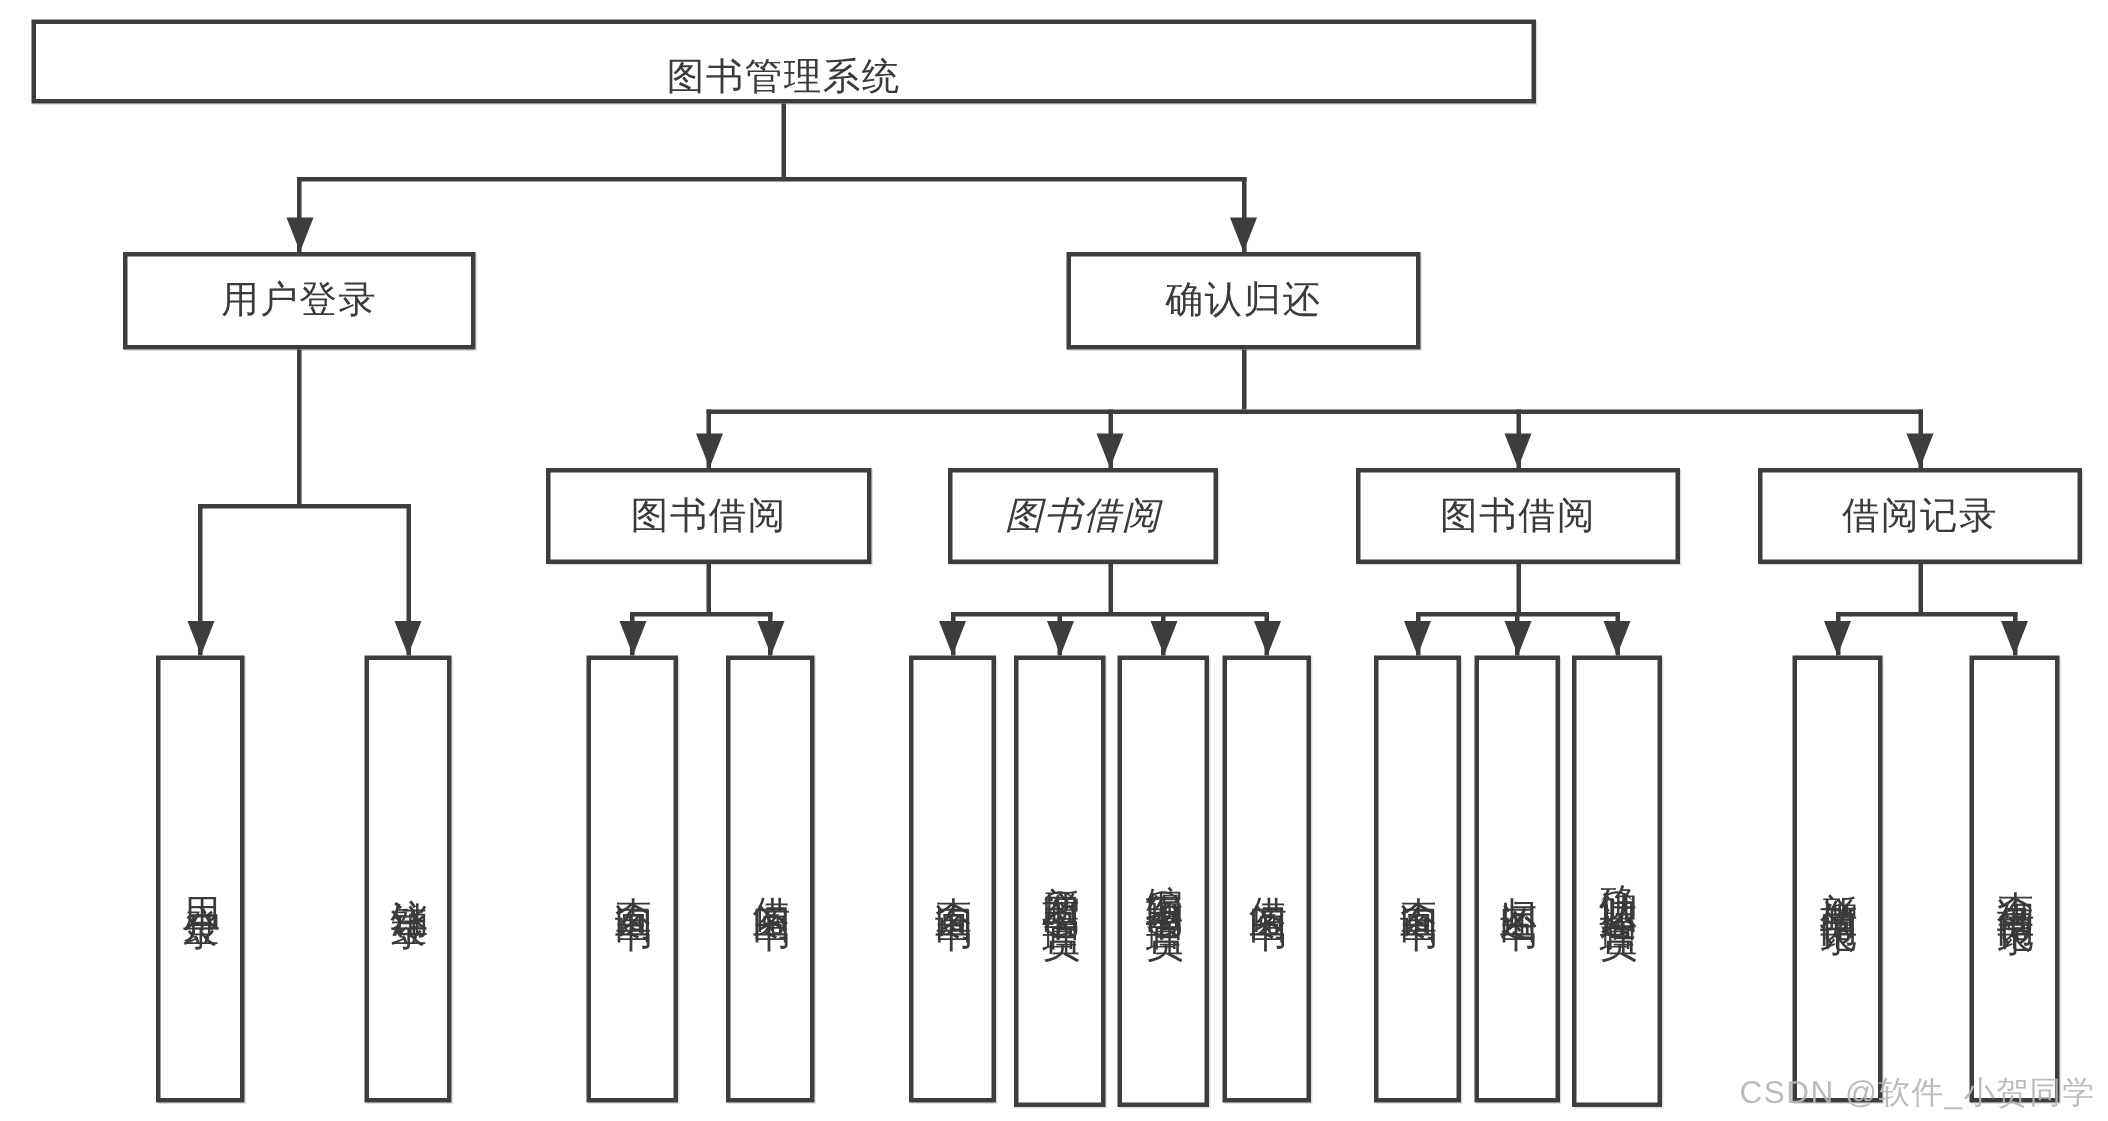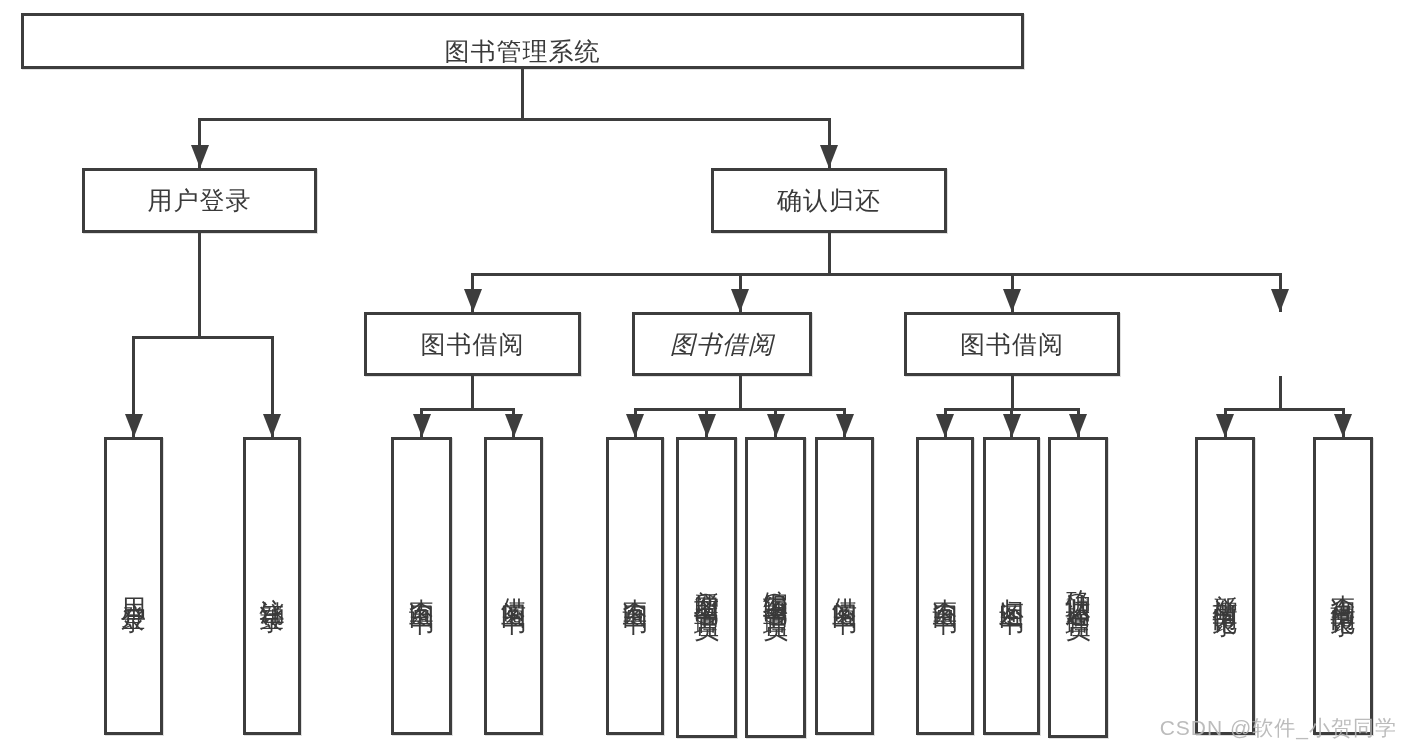--- a/index.html
+++ b/index.html
@@ -78,20 +78,23 @@
       <span class="node-label">确认归还</span>
     </div>
     <div class="node" style="left: 364px; top: 312px; width: 217px; height: 64px;">
       <span class="node-label">图书借阅</span>
     </div>
     <div class="node" style="left: 632px; top: 312px; width: 180px; height: 64px; font-style: italic;">
       <span class="node-label">图书借阅</span>
     </div>
     <div class="node" style="left: 904px; top: 312px; width: 216px; height: 64px;">
       <span class="node-label">图书借阅</span>
+    </div>
+    <div class="node" style="left: 1172px; top: 312px; width: 216px; height: 64px;">
+      <span class="node-label">借阅记录</span>
     </div>
     <div class="node v" style="left: 104px; top: 437px; width: 59px; height: 298px;">
       <span class="node-label">用户登录</span>
     </div>
     <div class="node v" style="left: 243px; top: 437px; width: 58px; height: 298px;">
       <span class="node-label">注销登录</span>
     </div>
     <div class="node v" style="left: 391px; top: 437px; width: 61px; height: 298px;">
       <span class="node-label">查询图书</span>
     </div>

